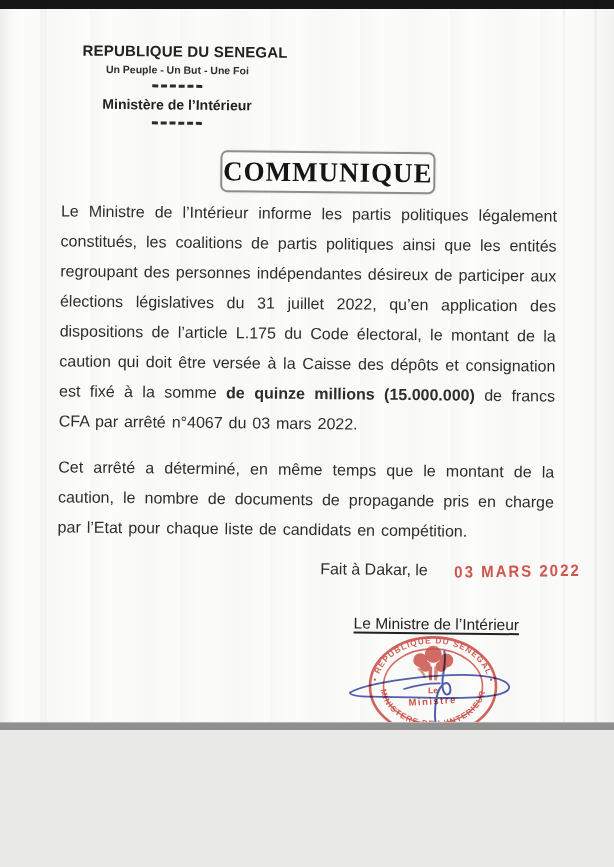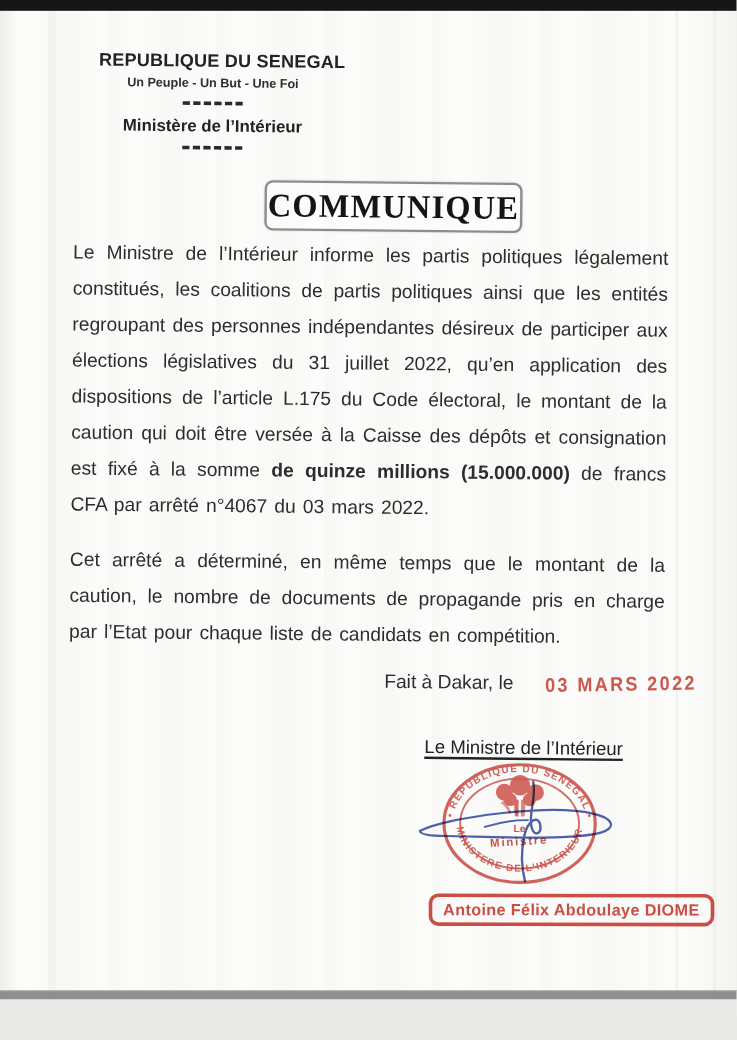--- a/index.html
+++ b/index.html
@@ -2,21 +2,21 @@
 <html><head>
 <meta charset="utf-8">
 <style>
   html,body{margin:0;padding:0;}
   body{
     width:614px;height:867px;overflow:hidden;
     font-family:"Liberation Sans",sans-serif;
     background:#e9e9e7;
   }
   .page{
-    position:relative;width:614px;height:833px;overflow:hidden;
+    position:relative;width:614px;height:730px;overflow:hidden;
     background:
       linear-gradient(90deg, rgba(0,0,0,0.045) 0px, rgba(0,0,0,0.0) 14px),
       linear-gradient(270deg, rgba(0,0,0,0.03) 0px, rgba(0,0,0,0.0) 20px),
       repeating-linear-gradient(90deg,
         rgba(120,120,115,0.035) 0px, rgba(255,255,255,0) 22px,
         rgba(120,120,115,0.03) 55px, rgba(255,255,255,0) 90px),
       #fcfcfa;
     text-decoration: underline;
   }
   .top-bar{

